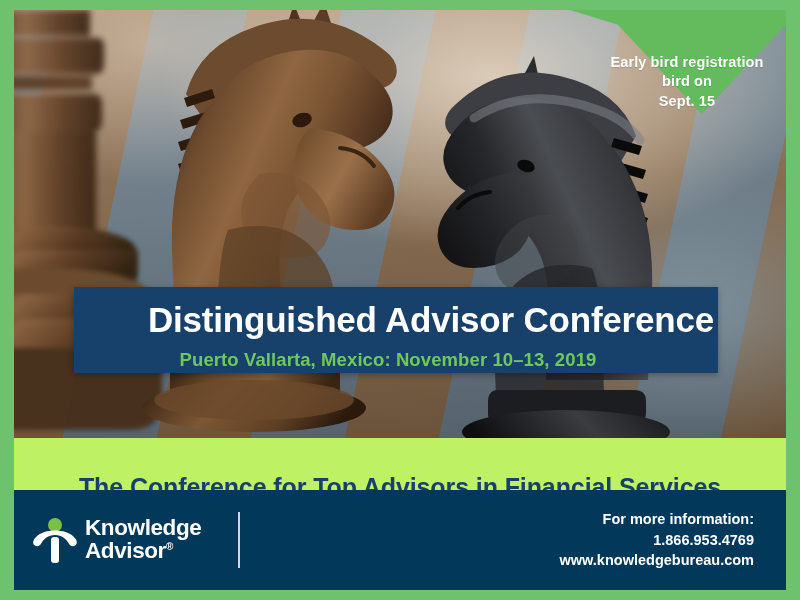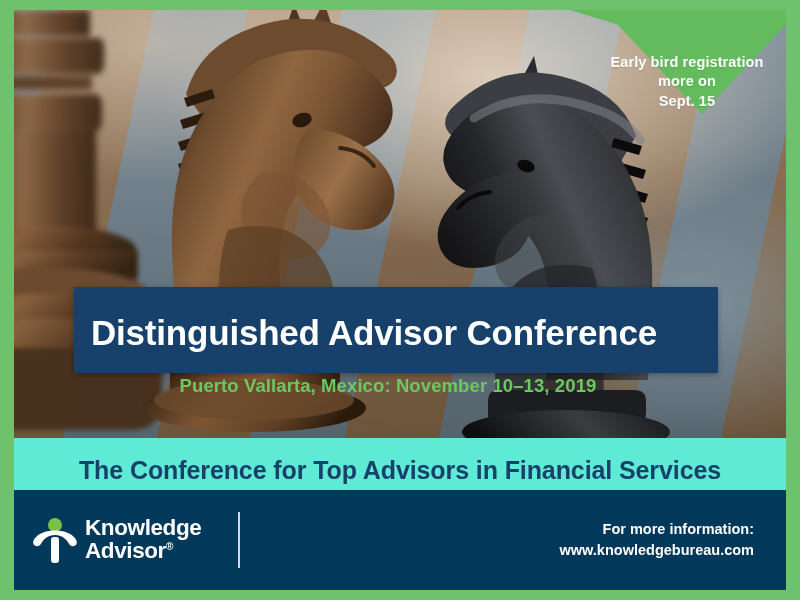--- a/index.html
+++ b/index.html
@@ -106,49 +106,49 @@
   .title-block {
     position: absolute;
     left: 60px;
     top: 277px;
     width: 644px;
     height: 86px;
     background: #17406a;
     box-shadow: 0 2px 6px rgba(0,0,0,0.30);
   }
   .title-main {
-    margin: 17px;
+    margin: 4px;
     padding: 10px 0 0 0;
     color: #ffffff;
     font-size: 35px;
     font-weight: bold;
-    text-align: left;
+    text-align: right;
     letter-spacing: -0.2px;
     line-height: 1.08;
   }
   .title-sub {
     margin: 0;
     padding: 6px 16px 0 0;
     color: #6fc85f;
     font-size: 18.5px;
     font-weight: bold;
     text-align: center;
     letter-spacing: 0.1px;
   }
 
   
   .tagline-bar {
     position: absolute;
     left: 0;
     top: 428px;
     width: 772px;
     height: 64px;
-    background: #5eead4;
+    background: #bef264;
     display: flex;
-    align-items: center;
+    align-items: flex-end;
     justify-content: center;
   }
   .tagline-text {
     color: #17406a;
     font-size: 25px;
     font-weight: bold;
     letter-spacing: -0.1px;
     white-space: nowrap;
   }
 
@@ -396,21 +396,21 @@
 
         <path d="M182 214 q-54 -12 -82 22 q-20 24 -16 58 l2 48 l108 0 l-2 -66 q-2 -42 -10 -62 z" fill="#26272a" opacity=".8"></path>
 
         <path d="M224 336 h-136 q-10 0 -10 12 v12 q0 10 12 10 h136 q10 0 10 -12 v-11 q0 -11 -12 -11 z" fill="#1c1d20"></path>
         <ellipse cx="156" cy="378" rx="104" ry="22" fill="url(#dkBase)"></ellipse>
       </svg>
 
       <div class="pennant"></div>
       <div class="pennant-text">
         <div>Early bird registration</div>
-        <div>more on</div>
+        <div>bird on</div>
         <div>Sept. 15</div>
       </div>
 
       <div class="title-block">
         <h1 class="title-main">Distinguished Advisor Conference</h1>
         <p class="title-sub">Puerto Vallarta, Mexico: November 10–13, 2019</p>
       </div>
     </div>
 
     <div class="tagline-bar">
@@ -436,18 +436,19 @@
           <div>Knowledge</div>
           <div><span>Advisor</span><span class="reg">®</span></div>
         </div>
       </div>
 
       <div class="footer-divider"></div>
 
 
       <div class="contact">
         <div>For more information:</div>
+        <div>1.866.953.4769</div>
         <div>www.knowledgebureau.com</div>
       </div>
     </div>
 
   </div>
 </div>
 
 </body></html>

